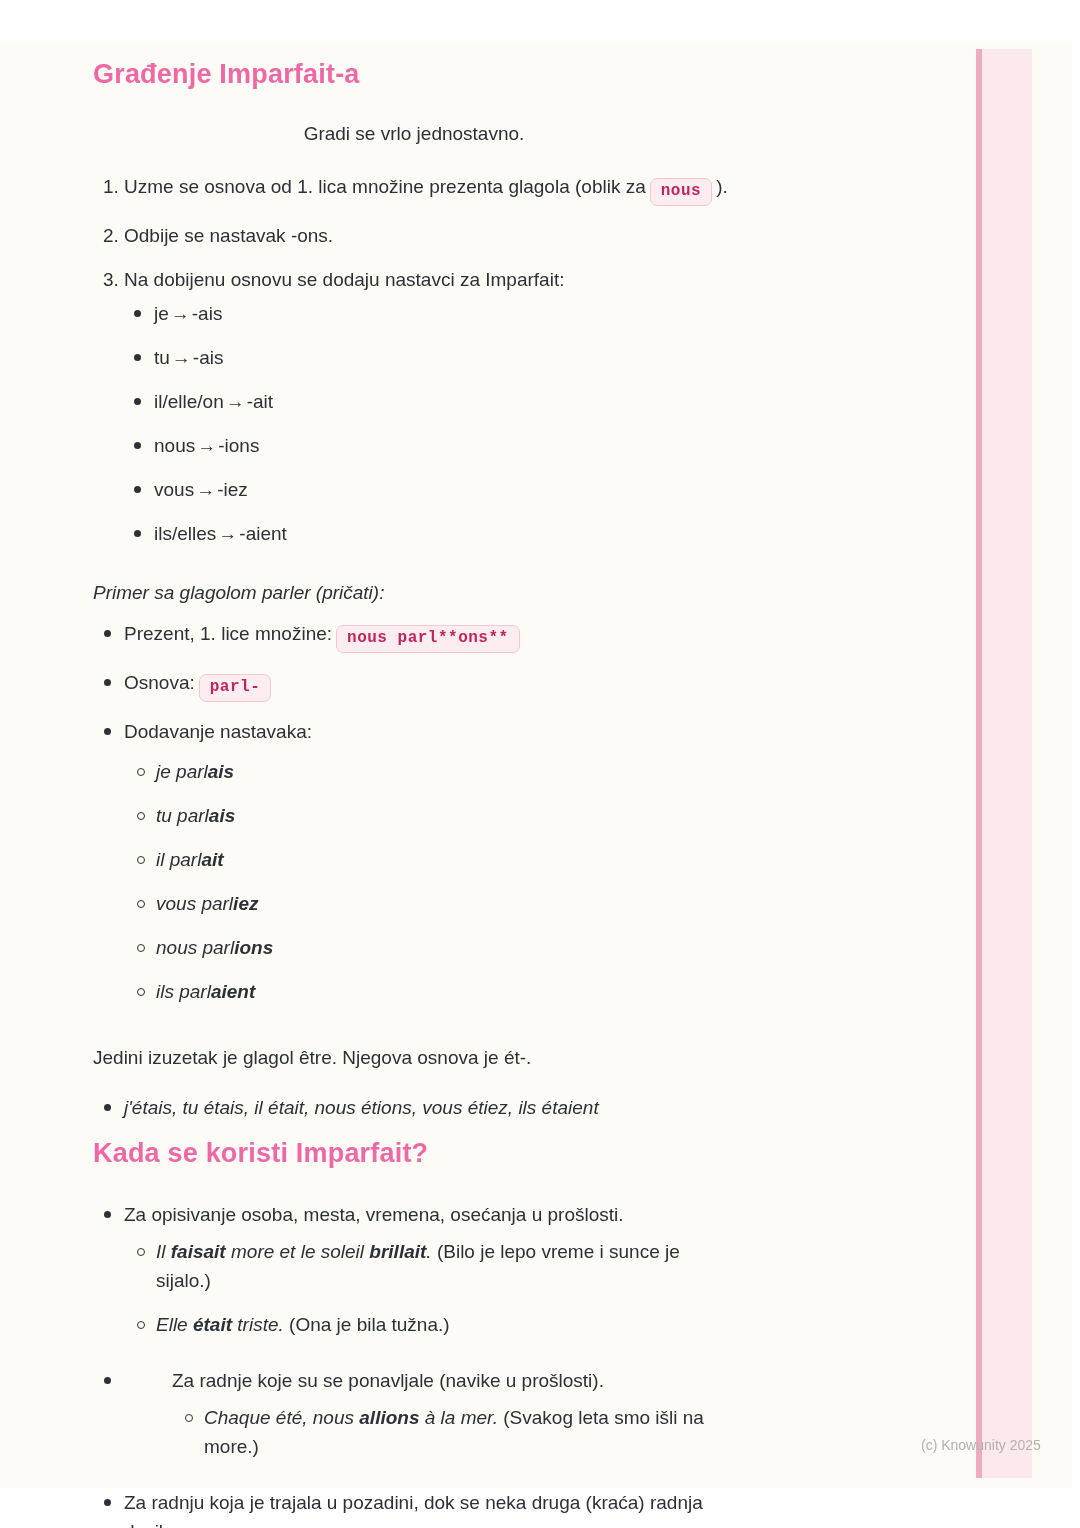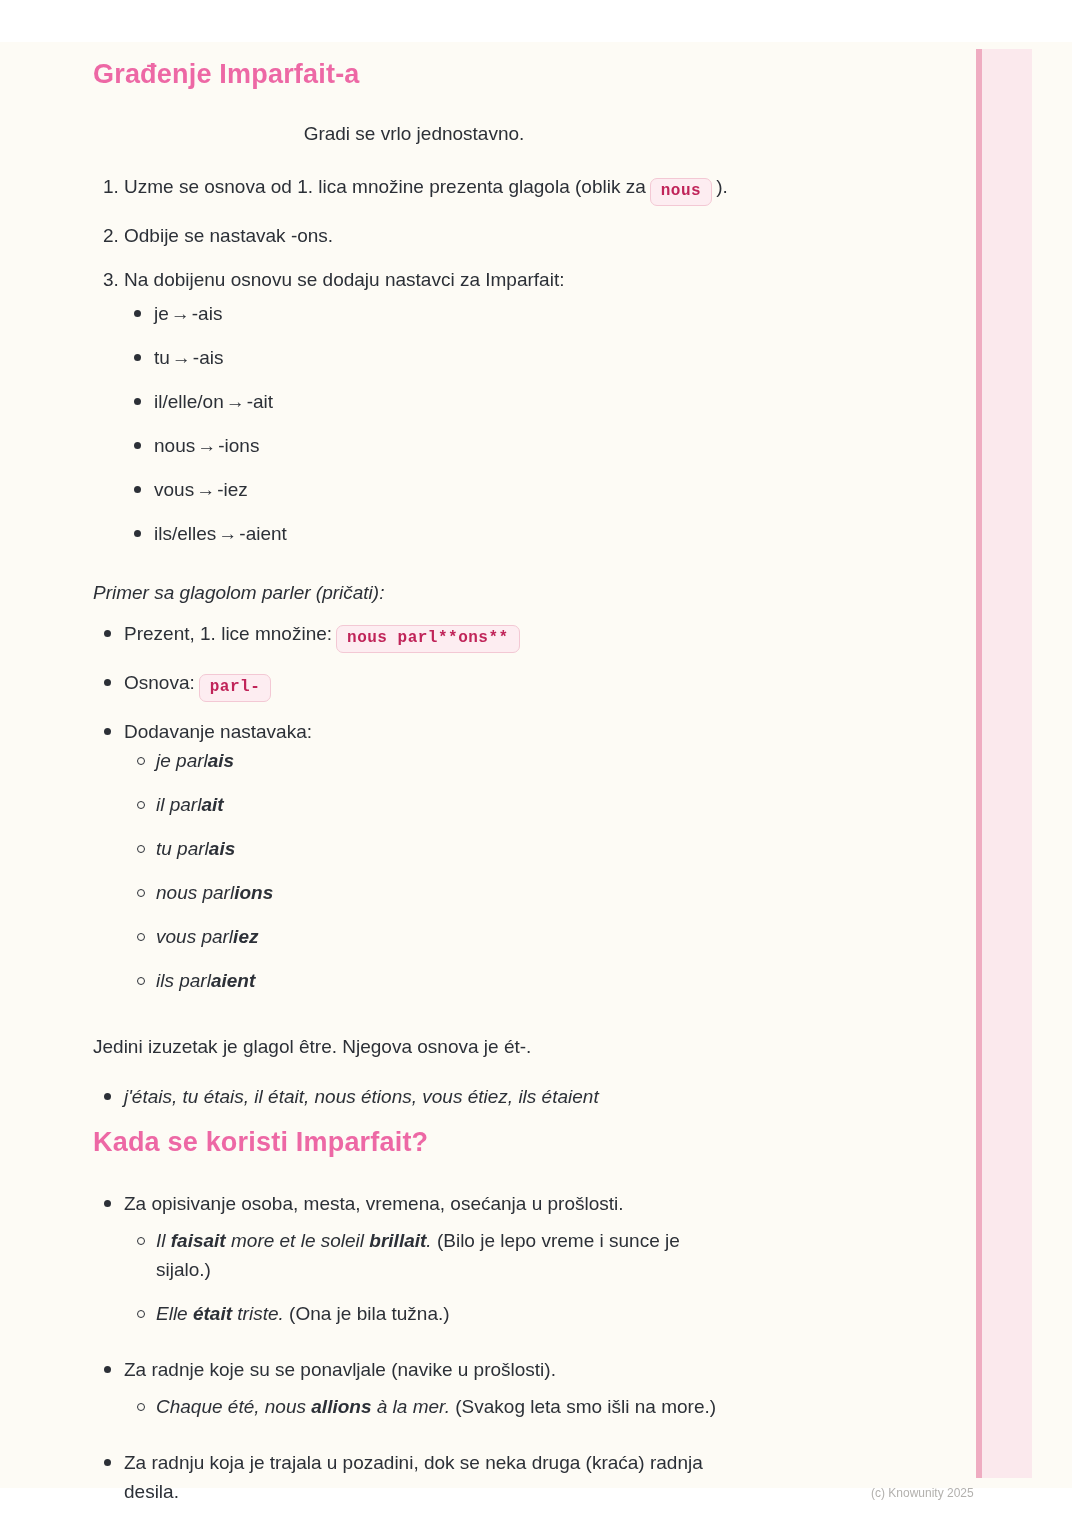--- a/index.html
+++ b/index.html
@@ -43,21 +43,21 @@
     display: block; width: 7px; height: 7px;
     border-radius: 50%; background: #2c3037;
   }
   .marker-circ { width: 19px; padding-top: 11px; }
   .circ {
     display: block; width: 8px; height: 8px;
     border-radius: 50%; border: 1.5px solid #2c3037; background: transparent;
   }
   .rtext { flex: 1 1 auto; }
   .sub-endings { padding-left: 10px; margin-top: 5px; }
-  .sub-list { padding-left: 13px; margin-top: 0; }
+  .sub-list { padding-left: 13px; margin-top: 11px; }
   .sub-list-tight { padding-left: 13px; margin-top: 8px; }
   b, .b { font-weight: 400; }
   .it { font-style: italic; }
   .bi { font-style: italic; font-weight: 700; }
   .example-intro { font-style: italic; margin-bottom: 12px; }
   .para-tight { margin-top: 22px; margin-bottom: 21px; }
   .usage-item { margin-bottom: 12px; }
   .chip {
     display: inline-block;
     font-family: "Liberation Mono", monospace;
@@ -75,27 +75,26 @@
   }
   .highlight-strip {
     position: absolute;
     left: 976px; top: 49px;
     width: 56px; height: 1429px;
     background: #fbe9ed;
     border-left: 6px solid #efacc1;
   }
   .watermark {
     position: absolute;
-    left: 871px; top: 1436px;
-    font-size: 12px;
+    left: 921px; top: 1436px;
+    font-size: 14px;
     line-height: 18px;
     color: #b3b1ae;
     z-index: 5;
     white-space: nowrap;
-    margin-top: 48px;
   }
   .arrow { padding: 0 2px; }
 </style>
 </head>
 <body>
 
 <div class="page">
   <div class="content">
 
     <h2 class="heading h-first">Građenje Imparfait-a</h2>
@@ -182,39 +181,39 @@
             <div class="row">
               <span class="marker marker-circ">
                   <span class="circ"></span>
                 </span>
               <div class="rtext"><span class="it">je parl</span><span class="bi">ais</span></div>
             </div>
             <div class="row">
               <span class="marker marker-circ">
                   <span class="circ"></span>
                 </span>
+              <div class="rtext"><span class="it">tu parl</span><span class="bi">ais</span></div>
+            </div>
+            <div class="row">
+              <span class="marker marker-circ">
+                  <span class="circ"></span>
+                </span>
               <div class="rtext"><span class="it">il parl</span><span class="bi">ait</span></div>
             </div>
             <div class="row">
               <span class="marker marker-circ">
                   <span class="circ"></span>
                 </span>
-              <div class="rtext"><span class="it">tu parl</span><span class="bi">ais</span></div>
+              <div class="rtext"><span class="it">vous parl</span><span class="bi">iez</span></div>
             </div>
             <div class="row">
               <span class="marker marker-circ">
                   <span class="circ"></span>
                 </span>
               <div class="rtext"><span class="it">nous parl</span><span class="bi">ions</span></div>
-            </div>
-            <div class="row">
-              <span class="marker marker-circ">
-                  <span class="circ"></span>
-                </span>
-              <div class="rtext"><span class="it">vous parl</span><span class="bi">iez</span></div>
             </div>
             <div class="row">
               <span class="marker marker-circ">
                   <span class="circ"></span>
                 </span>
               <div class="rtext"><span class="it">ils parl</span><span class="bi">aient</span></div>
             </div>
           </div>
         </div>
       </div>
@@ -254,21 +253,21 @@
                     <span class="circ"></span>
                   </span>
                 <div class="rtext"><span class="it">Elle </span><span class="bi">était</span><span class="it"> triste. </span><span>(Ona je bila tužna.)</span></div>
               </div>
             </div>
           </div>
         </div>
       </div>
 
       <div class="usage-item">
-        <div class="row" style="margin-bottom:0;">
+        <div class="row" style="margin-bottom:0;gap:48px;">
           <span class="marker marker-dot">
               <span class="dot"></span>
             </span>
           <div class="rtext">
             <b>Za radnje koje su se ponavljale</b><span> (navike u prošlosti).</span>
             <div class="sub-list-tight">
               <div class="row">
                 <span class="marker marker-circ">
                     <span class="circ"></span>
                   </span>

